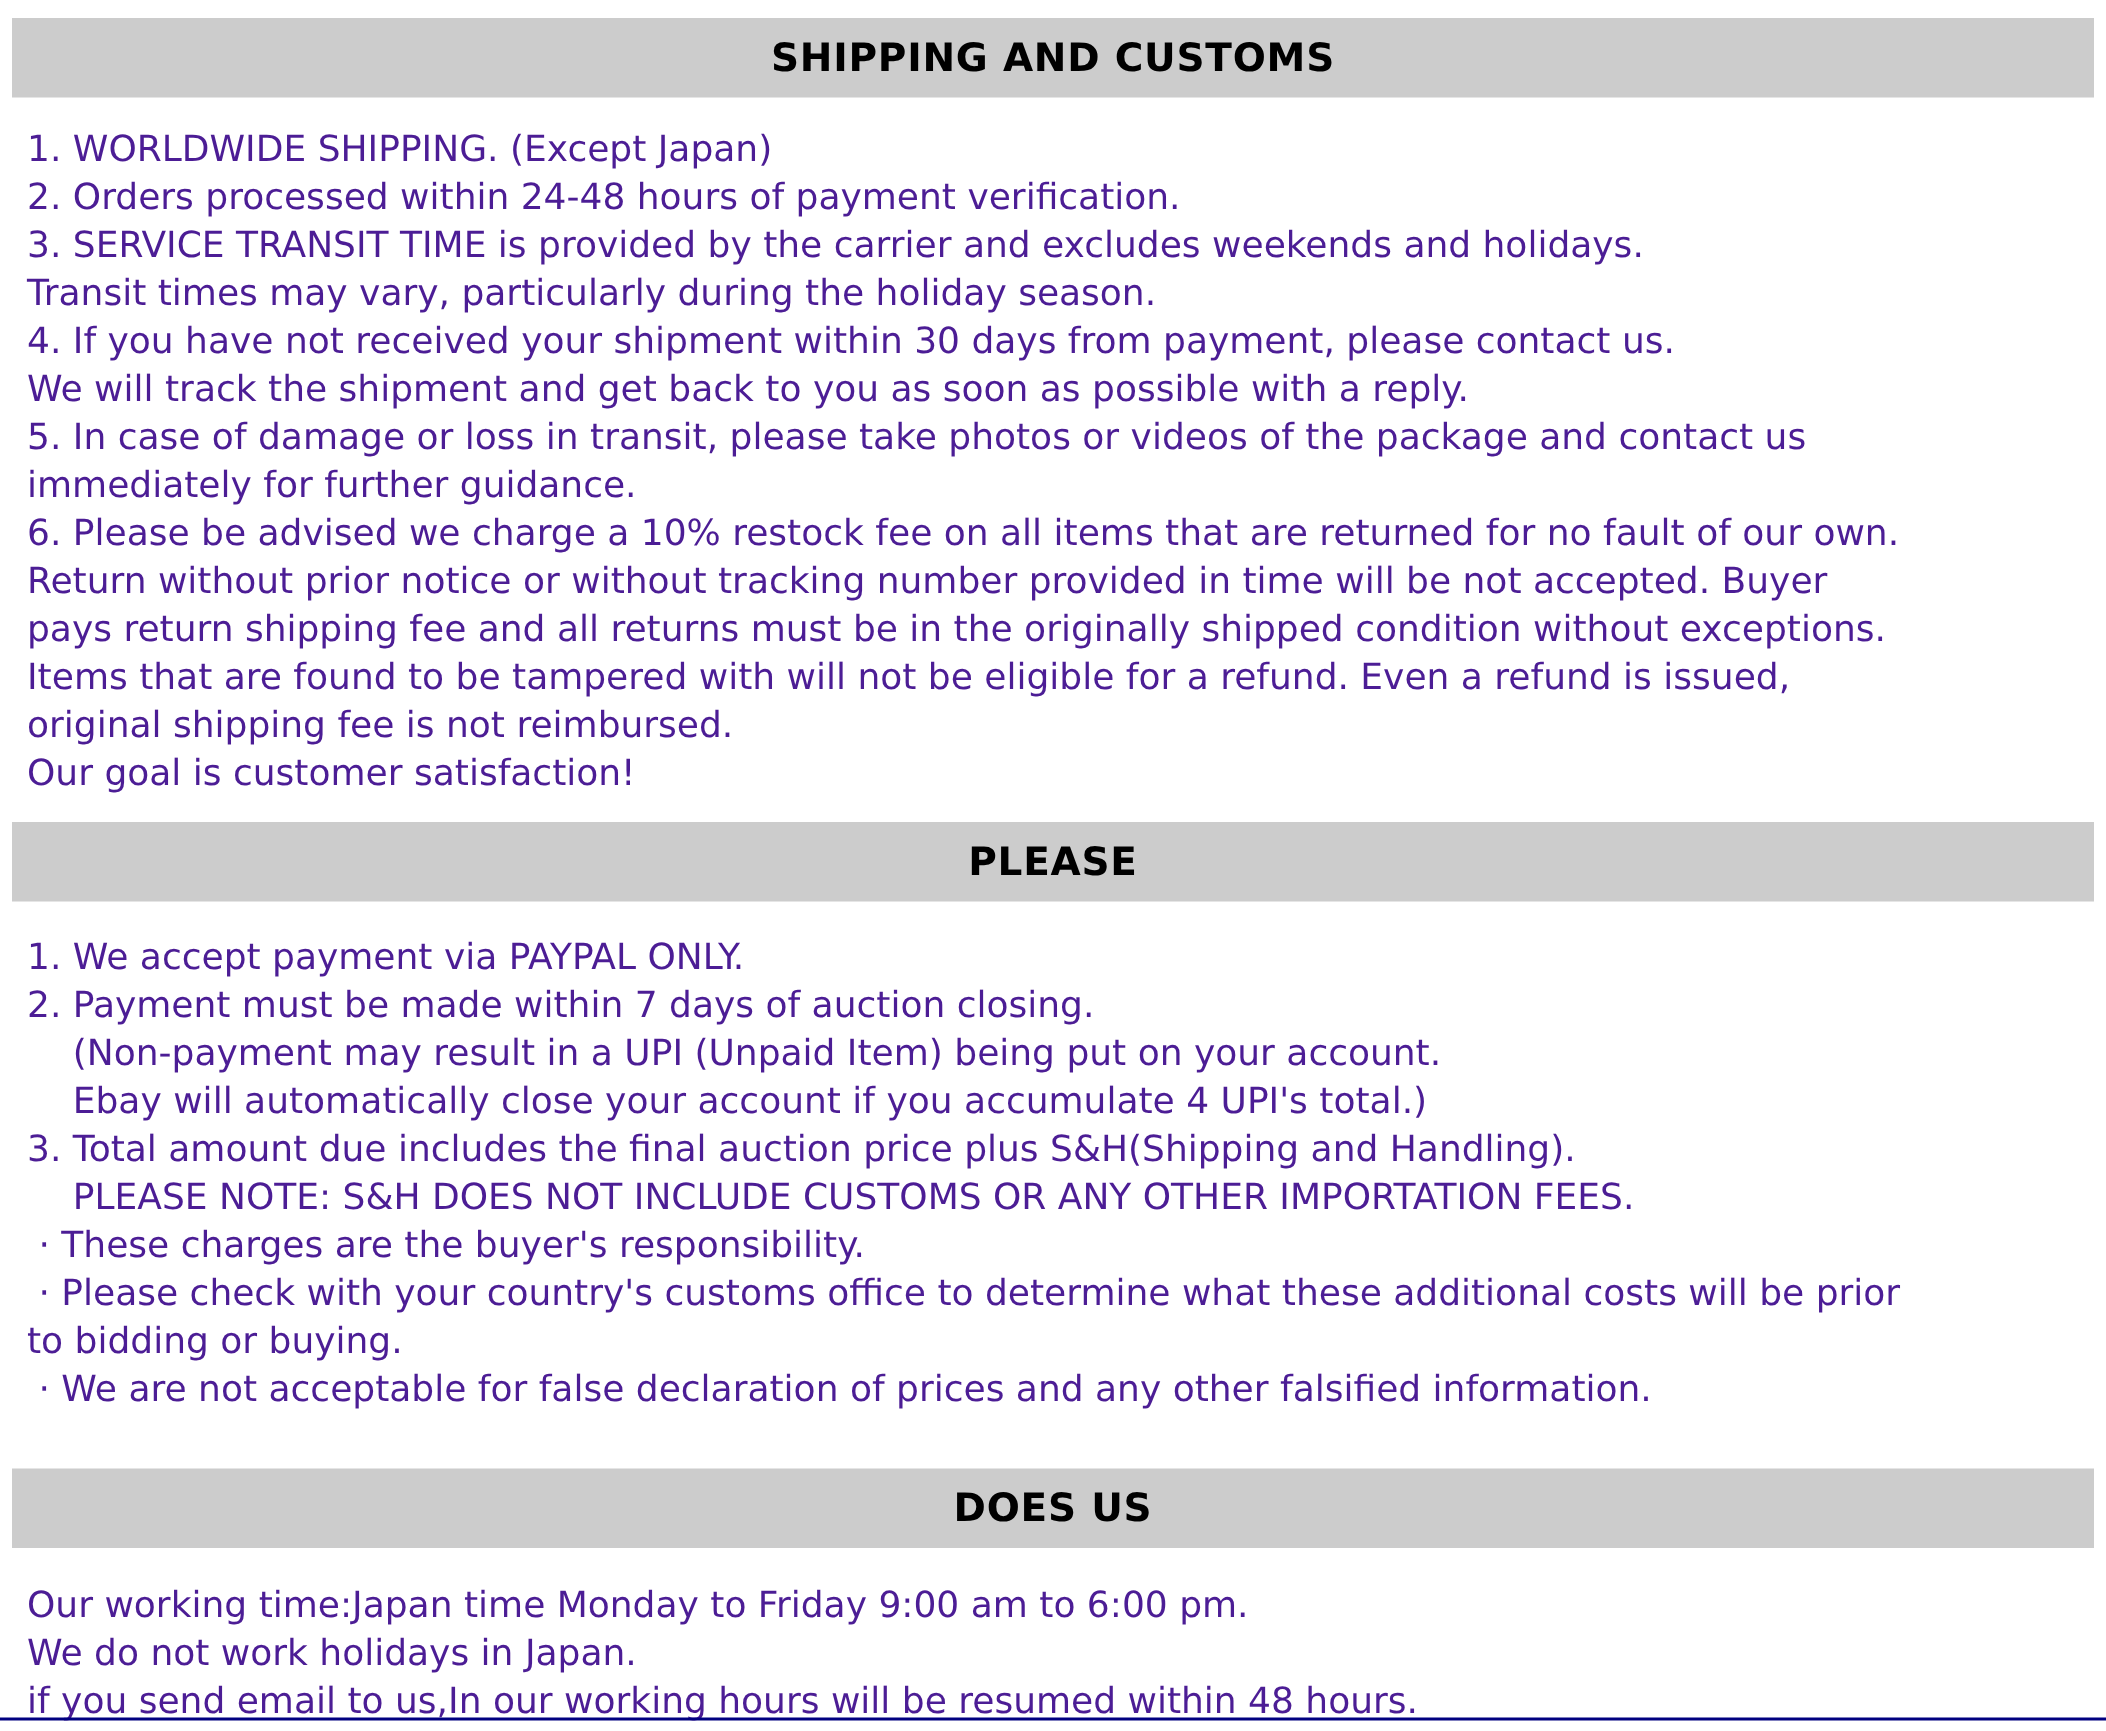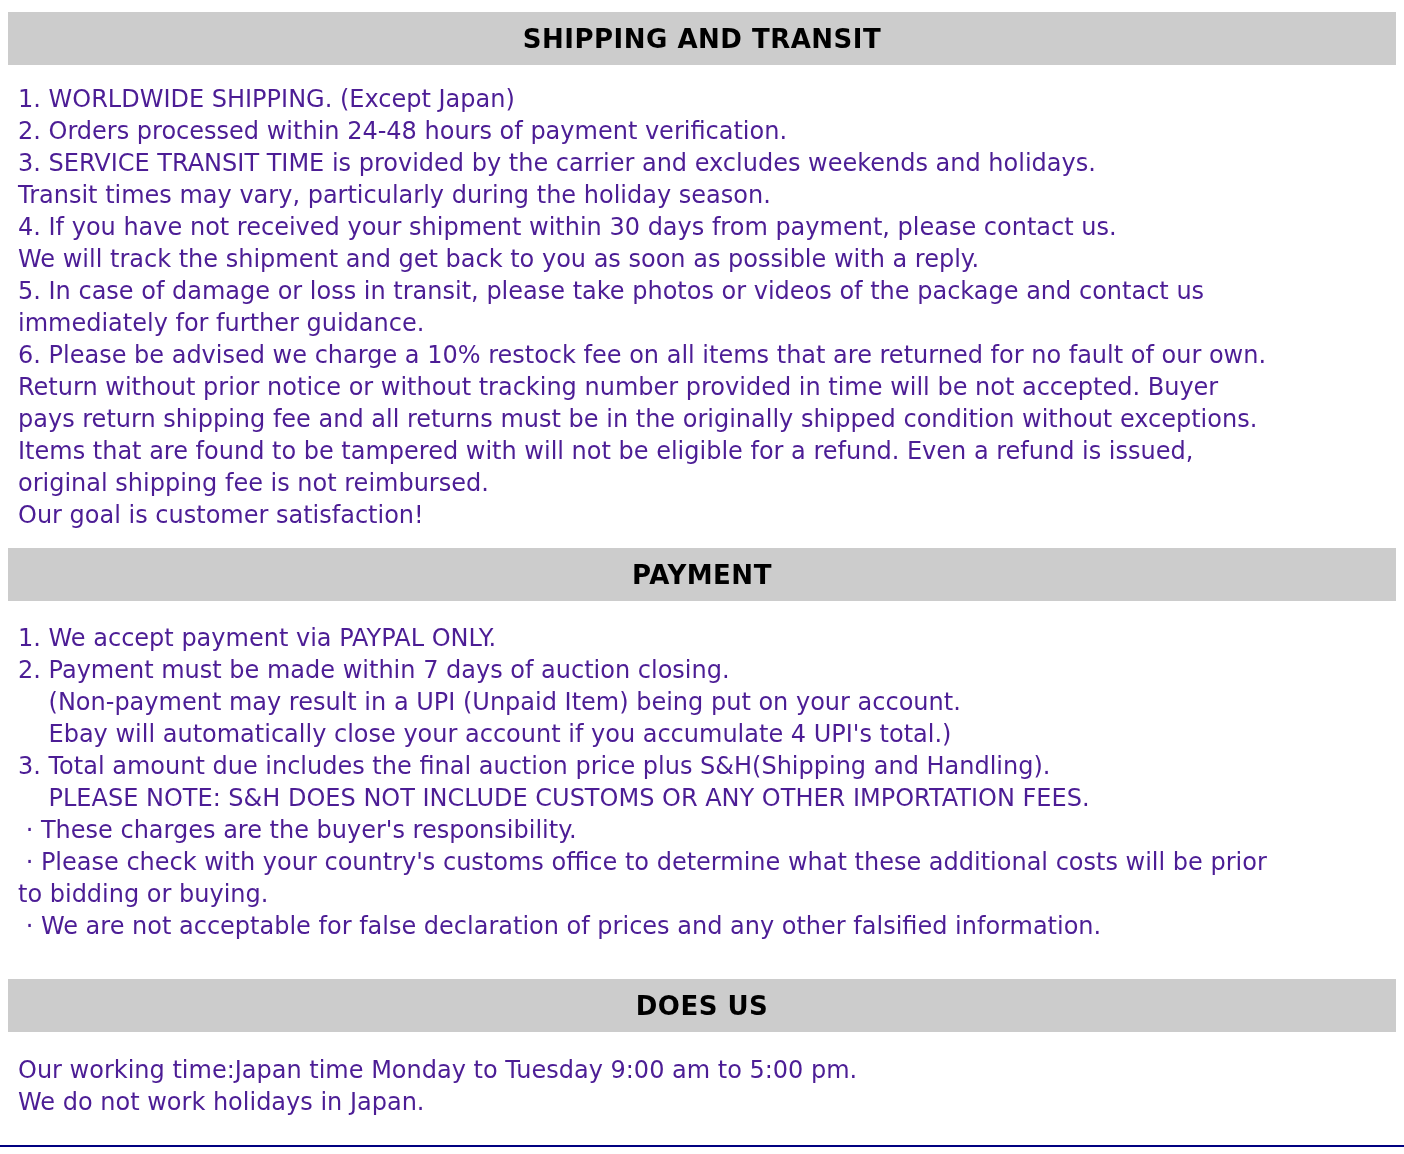--- a/index.html
+++ b/index.html
@@ -55,29 +55,29 @@
     height: 0;
     border-top: 2px solid #000080;
   }
 </style>
 </head>
 <body>
 
 <div class="page">
 
   <div class="section">
-    <div class="section-bar">SHIPPING AND TRANSIT</div>
+    <div class="section-bar">SHIPPING AND CUSTOMS</div>
     <div class="section-body"><div class="line">1. WORLDWIDE SHIPPING. (Except Japan)</div><div class="line">2. Orders processed within 24-48 hours of payment verification.</div><div class="line">3. SERVICE TRANSIT TIME is provided by the carrier and excludes weekends and holidays.</div><div class="line">Transit times may vary, particularly during the holiday season.</div><div class="line">4. If you have not received your shipment within 30 days from payment, please contact us.</div><div class="line">We will track the shipment and get back to you as soon as possible with a reply.</div><div class="line">5. In case of damage or loss in transit, please take photos or videos of the package and contact us</div><div class="line">immediately for further guidance.</div><div class="line">6. Please be advised we charge a 10% restock fee on all items that are returned for no fault of our own.</div><div class="line">Return without prior notice or without tracking number provided in time will be not accepted. Buyer</div><div class="line">pays return shipping fee and all returns must be in the originally shipped condition without exceptions.</div><div class="line">Items that are found to be tampered with will not be eligible for a refund. Even a refund is issued,</div><div class="line">original shipping fee is not reimbursed.</div><div class="line">Our goal is customer satisfaction!</div></div>
   </div>
 
   <div class="section">
-    <div class="section-bar">PAYMENT</div>
+    <div class="section-bar">PLEASE</div>
     <div class="section-body body-payment"><div class="line">1. We accept payment via PAYPAL ONLY.</div><div class="line">2. Payment must be made within 7 days of auction closing.</div><div class="line">    (Non-payment may result in a UPI (Unpaid Item) being put on your account.</div><div class="line">    Ebay will automatically close your account if you accumulate 4 UPI's total.)</div><div class="line">3. Total amount due includes the final auction price plus S&amp;H(Shipping and Handling).</div><div class="line">    PLEASE NOTE: S&amp;H DOES NOT INCLUDE CUSTOMS OR ANY OTHER IMPORTATION FEES.</div><div class="line"> · These charges are the buyer's responsibility.</div><div class="line"> · Please check with your country's customs office to determine what these additional costs will be prior</div><div class="line">to bidding or buying.</div><div class="line"> · We are not acceptable for false declaration of prices and any other falsified information.</div></div>
   </div>
 
   <div class="section">
     <div class="section-bar">DOES US</div>
-    <div class="section-body body-about"><div class="line">Our working time:Japan time Monday to Tuesday 9:00 am to 5:00 pm.</div><div class="line">We do not work holidays in Japan.</div></div>
+    <div class="section-body body-about"><div class="line">Our working time:Japan time Monday to Friday 9:00 am to 6:00 pm.</div><div class="line">We do not work holidays in Japan.</div><div class="line">if you send email to us,In our working hours will be resumed within 48 hours.</div></div>
   </div>
 
 </div>
 
 <div class="bottom-rule"></div>
 
 </body></html>

